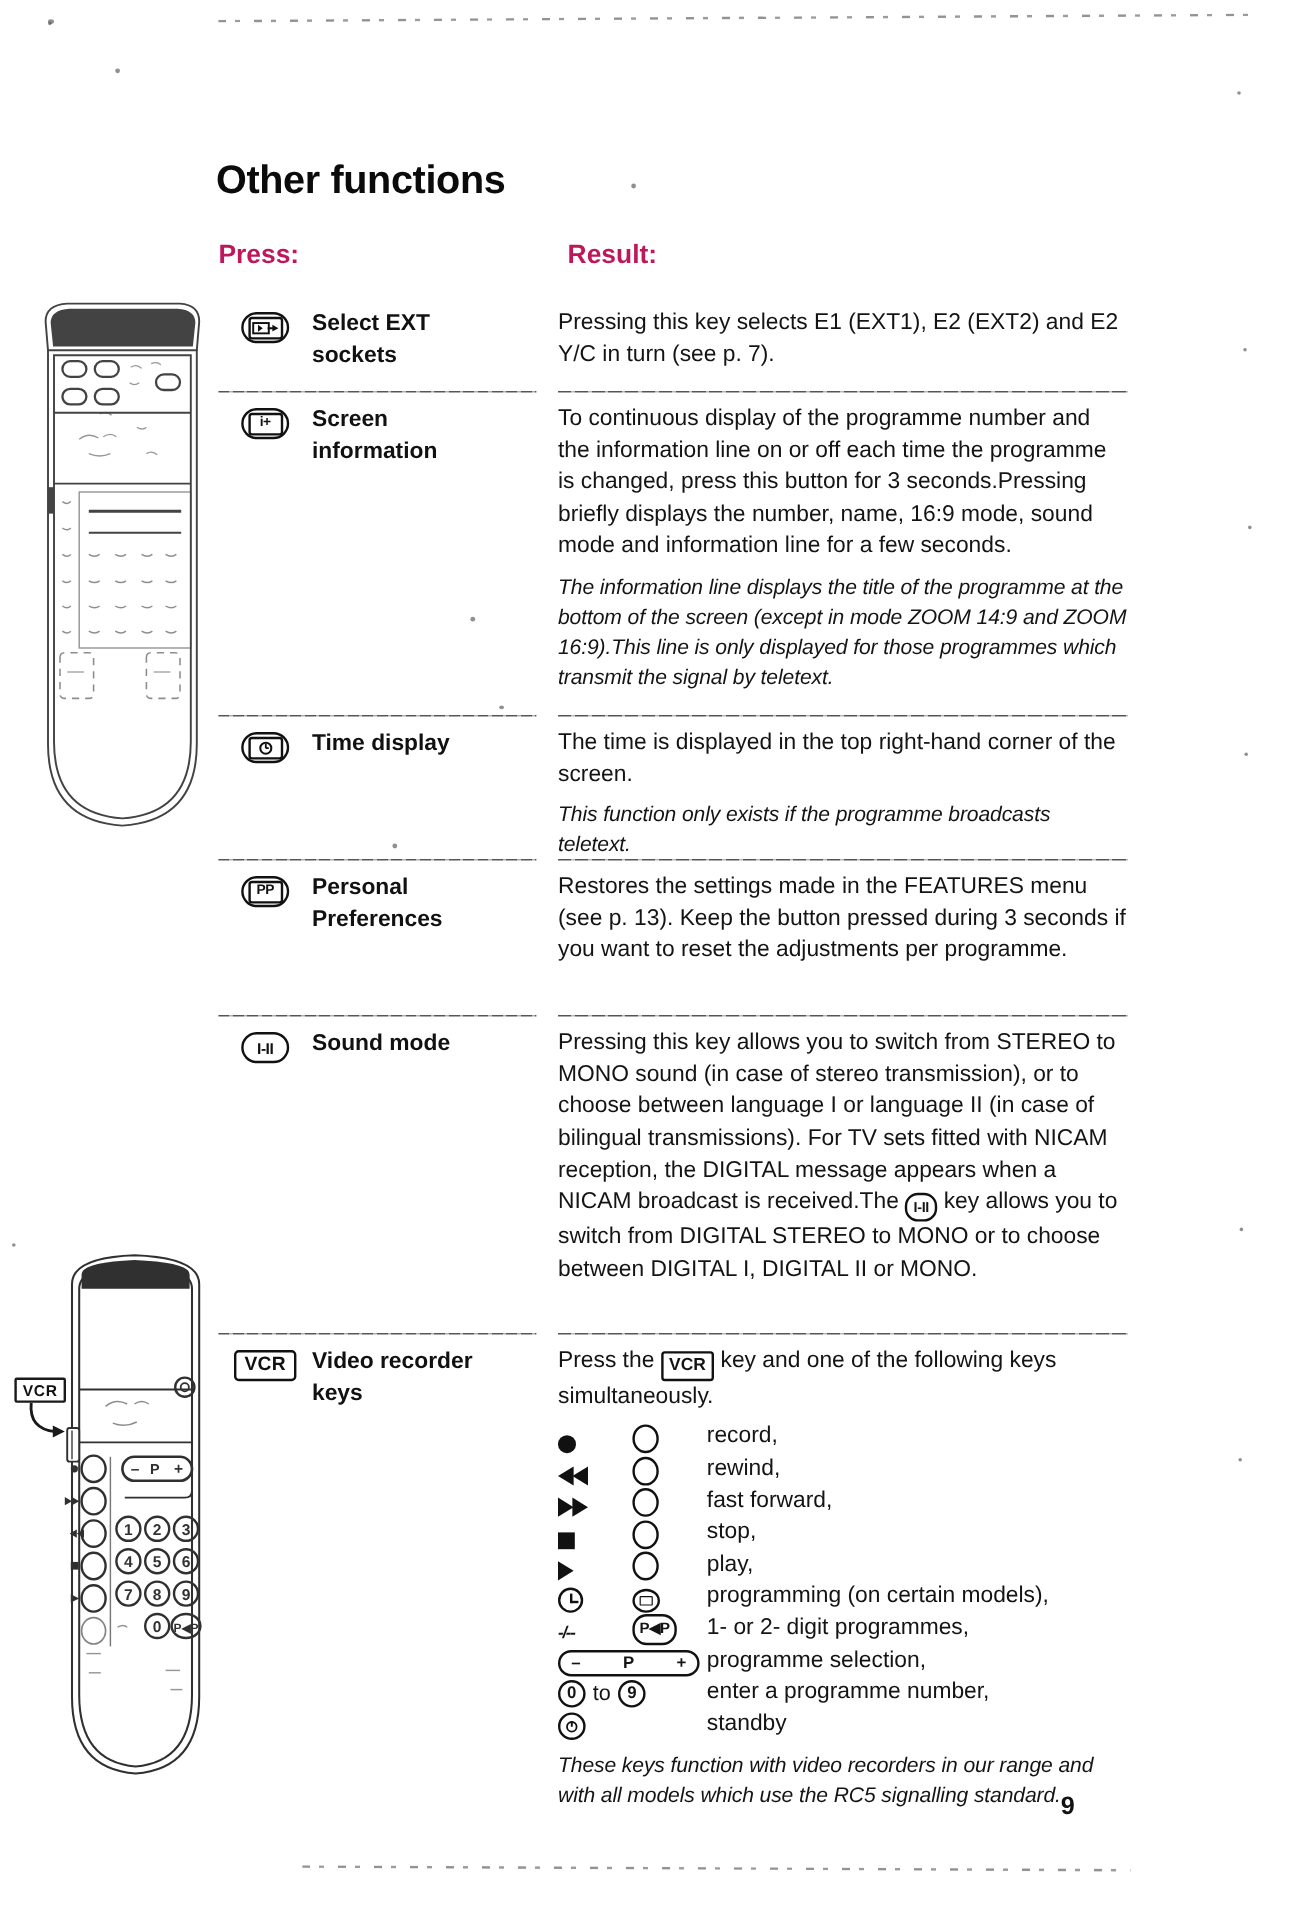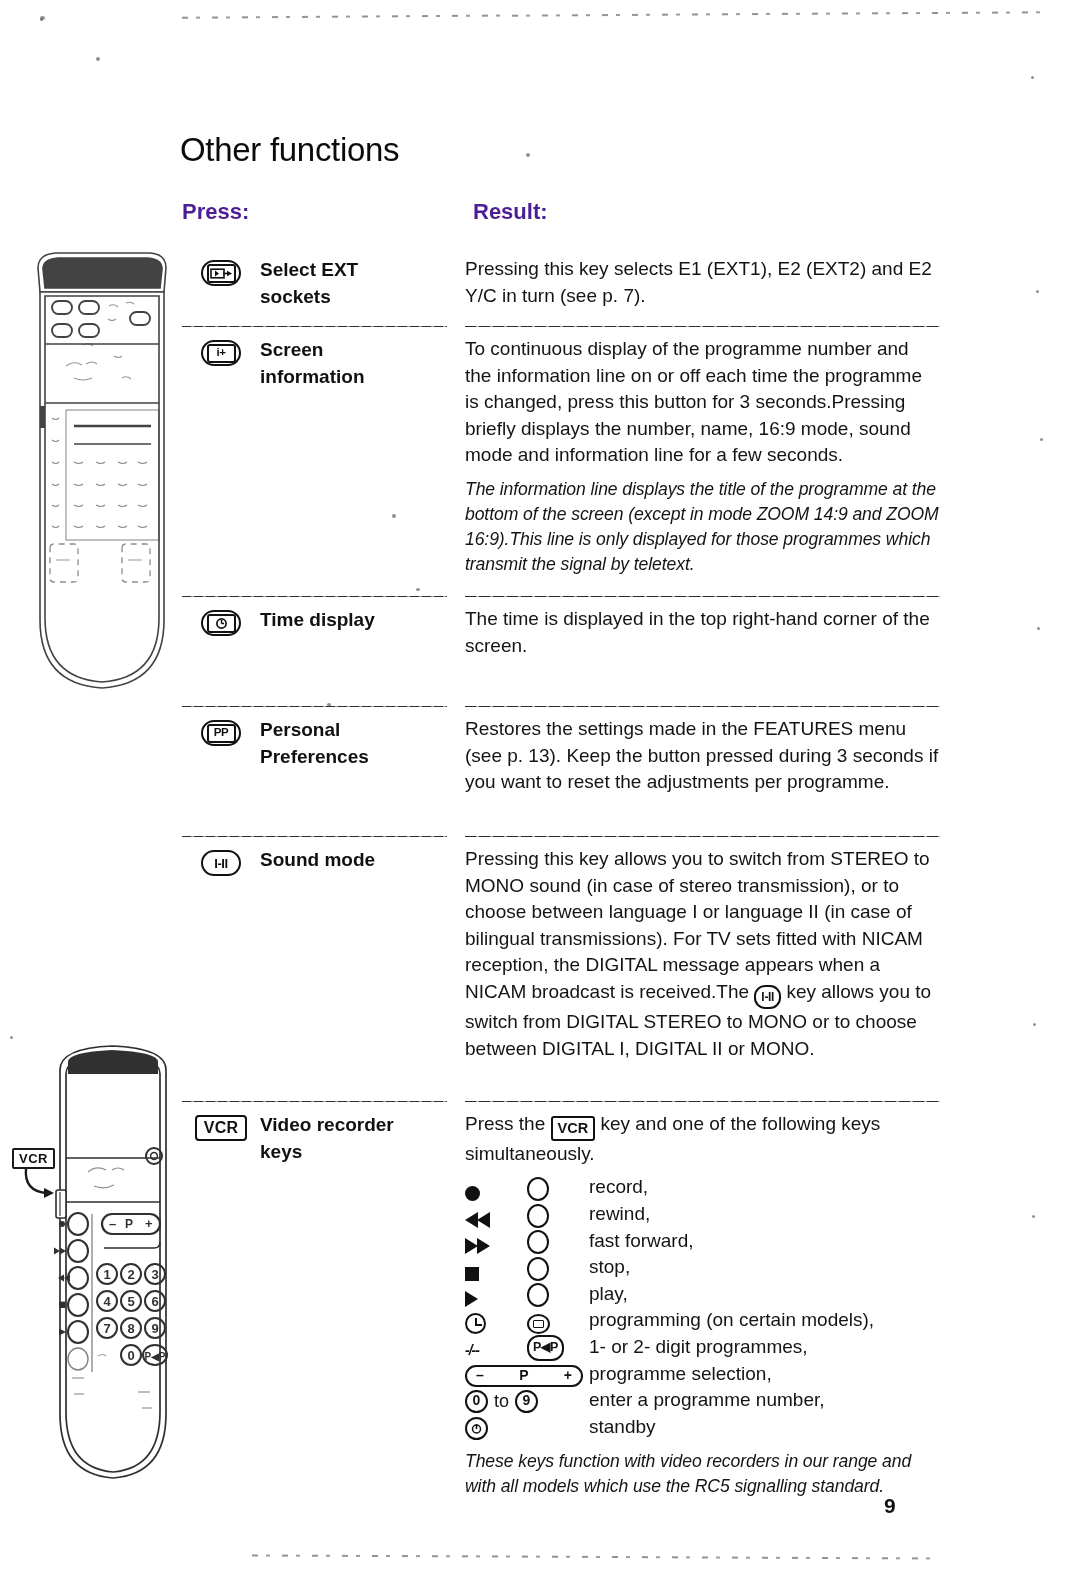--- a/index.html
+++ b/index.html
@@ -6,23 +6,23 @@
   body{width:1080px;height:1593px;position:relative;overflow:hidden;
        font-family:"Liberation Sans",sans-serif;color:#111;}
 
   
   .scan-line{position:absolute;background:repeating-linear-gradient(90deg,#3a3a3a 0 6px,transparent 6px 14px,#4a4a4a 14px 18px,transparent 18px 30px);opacity:.55;}
   .speck{position:absolute;background:#555;border-radius:50%;opacity:.65;}
 
   
   #page{position:absolute;left:0;top:0;width:1080px;height:1593px;}
 
-  .h1{position:absolute;left:180px;top:131px;font-size:33px;font-weight:normal;
+  .h1{position:absolute;left:180px;top:131px;font-size:33px;font-weight:bold;
       letter-spacing:-.3px;color:#0b0b0b;}
-  .colhead{position:absolute;font-size:22px;font-weight:bold;color:#4c1d95;}
+  .colhead{position:absolute;font-size:22px;font-weight:bold;color:#be185d;}
   #press-head{left:182px;top:199px;}
   #result-head{left:473px;top:199px;}
 
   
   .rowset{position:absolute;left:182px;top:246px;width:758px;}
   .row{position:relative;display:flex;align-items:flex-start;}
   .row .rule-left{position:absolute;left:0;top:0;width:265px;height:1px;
       background:repeating-linear-gradient(90deg,#2d2d2d 0 9px,#9a9a9a 9px 12px);}
   .row .rule-right{position:absolute;left:283px;top:0;width:475px;height:1px;
       background:repeating-linear-gradient(90deg,#2b2b2b 0 11px,#a5a5a5 11px 14px);}
@@ -182,20 +182,21 @@
               <line x1="7.5" y1="6.5" x2="10" y2="6.5" stroke="#111" stroke-width="1.5"></line>
             </svg>
           </span>
         </span>
       </div>
       <div class="cell-label">
         <div>Time display</div>
       </div>
       <div class="cell-result">
         <p>The time is displayed in the top right-hand corner of the screen.</p>
+        <p class="note" style="margin-top:7px;">This function only exists if the programme broadcasts teletext.</p>
       </div>
     </div>
 
     <div class="row" style="min-height:130px;">
       <div class="rule-left"></div>
         <div class="rule-right"></div>
       <div class="cell-key">
         <span class="kbtn">
           <span class="inner">PP</span>
         </span>

